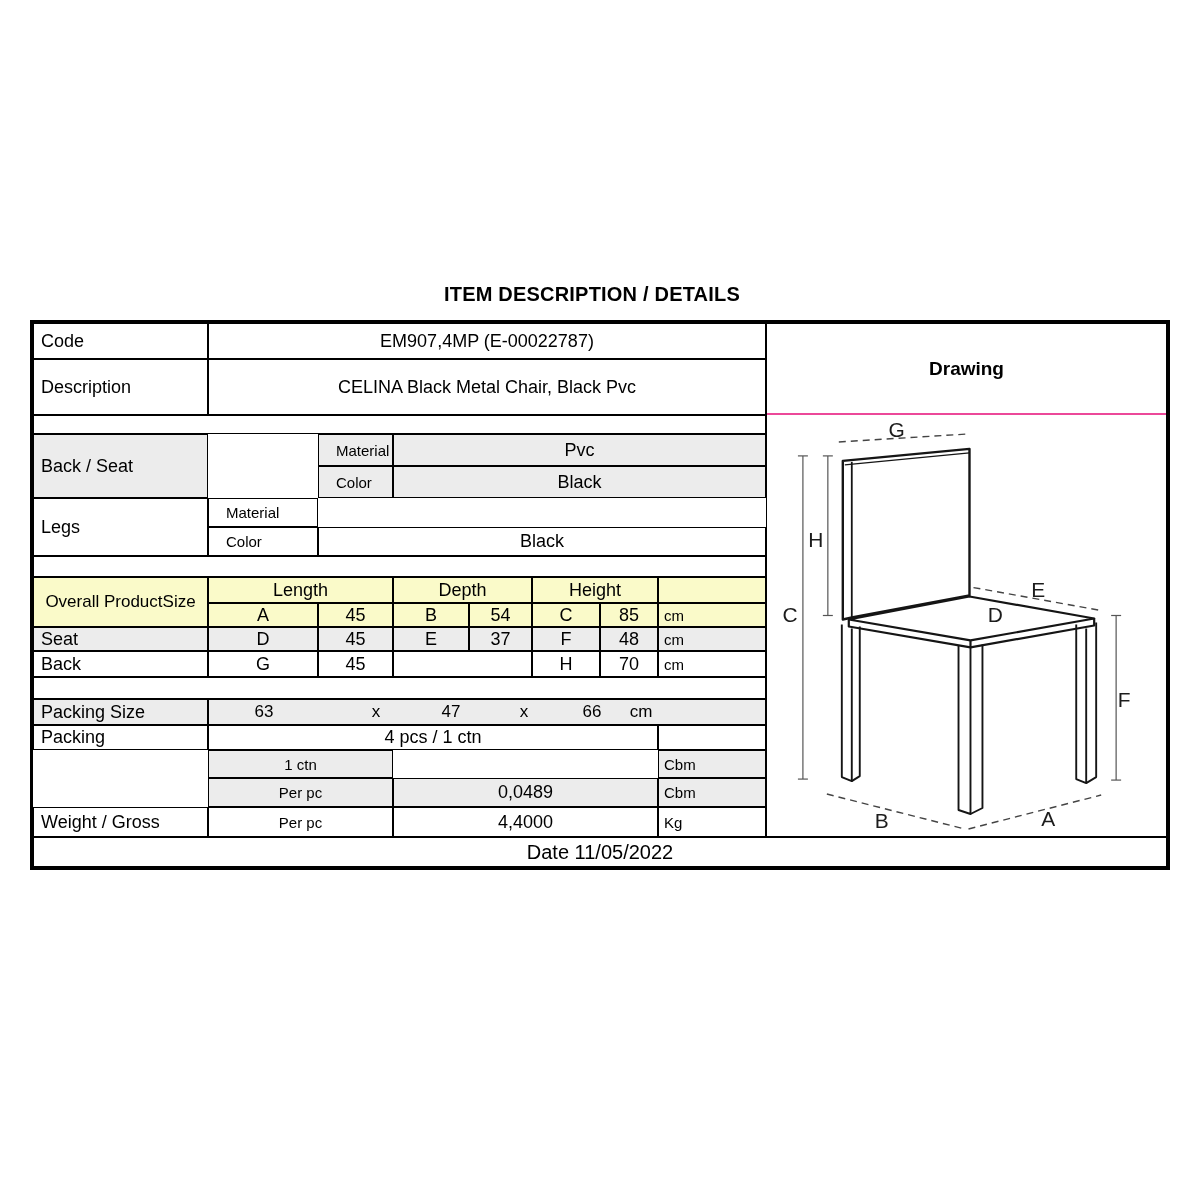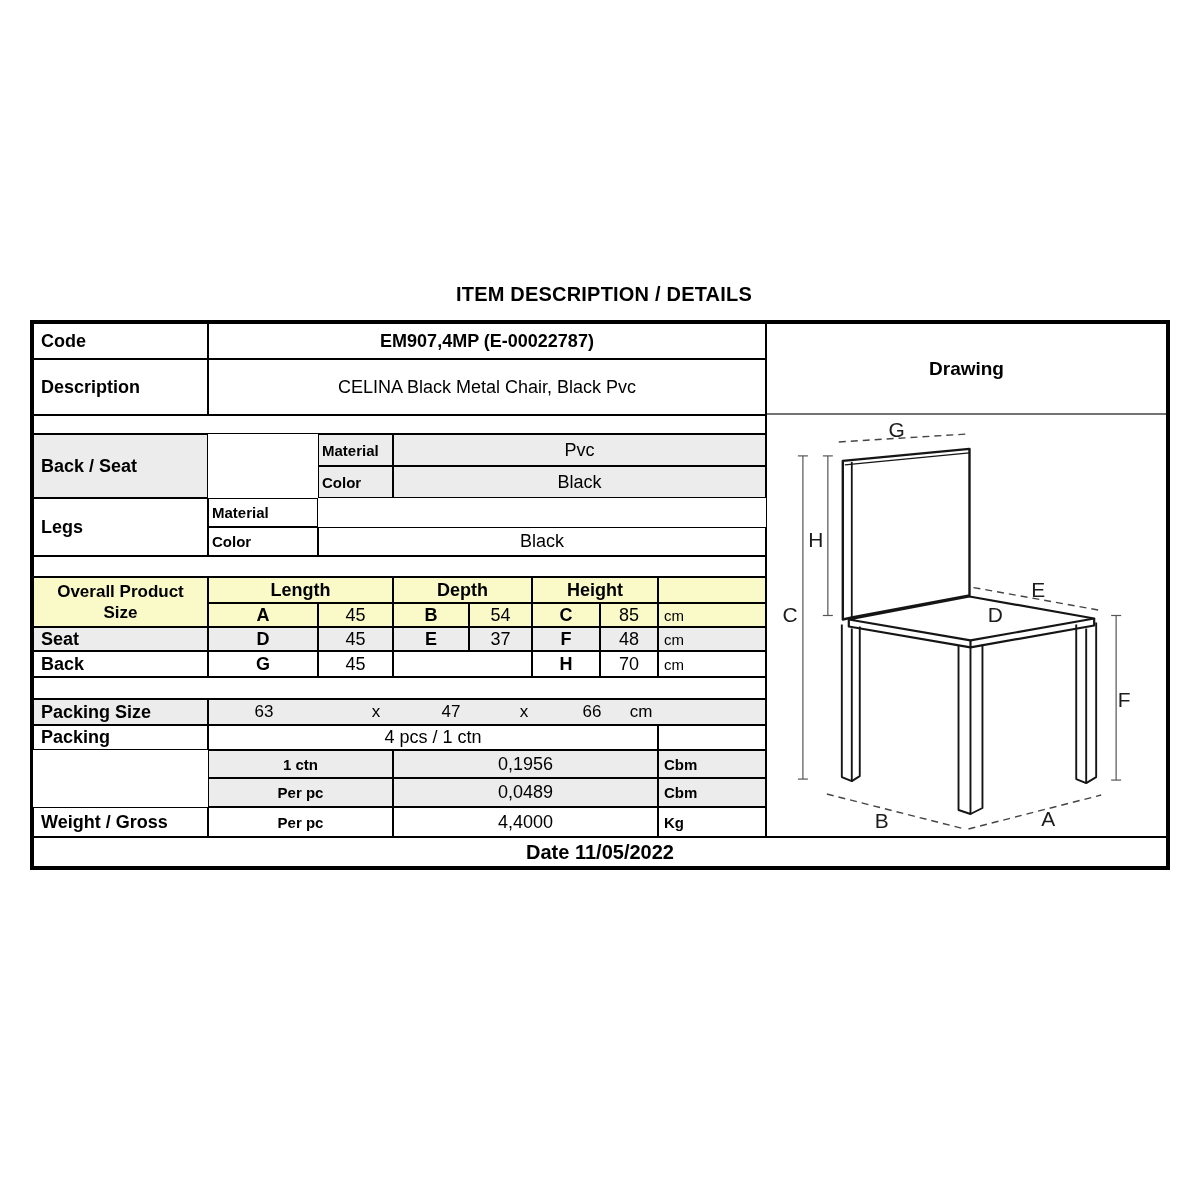--- a/index.html
+++ b/index.html
@@ -1,40 +1,40 @@
 <!DOCTYPE html>
 <html style="--highlight-yellow: #FAFAC9; --row-gray: #ECECEC; --border-black: #000000;"><head>
 <meta charset="utf-8">
 <style>
   html,body{margin:0;padding:0;background:#fff;}
   .page{position:relative;width:1200px;height:1200px;background:#fff;
         font-family:"Liberation Sans",sans-serif;color:#000;overflow:hidden;}
   .title{position:absolute;top:283px;left:0;width:1184px;text-align:center;
-         font-size:20px;font-weight:bold;letter-spacing:.2px;margin-left:12px;}
+         font-size:20px;font-weight:bold;letter-spacing:.2px;}
   .spec-table{position:absolute;left:30px;top:320px;width:1140px;height:550px;
               box-sizing:border-box;border:3px solid #000;background:#fff;
               display:grid;
               grid-template-columns:175px 110px 75px 76px 63px 68px 58px 108px 401px;
               grid-template-rows:36px 56px 19px 32px 32px 29px 29px 21px 26px 24px 24px 26px 22px 26px 25px 28px 29px 30px 30px;}
   .c{border:1px solid #000;box-sizing:border-box;display:flex;align-items:center;
      background:#fff;padding:0 7px;font-size:17px;overflow:hidden;white-space:nowrap;}
   .ctr{justify-content:center;padding:0;text-align:center;}
-  .b{font-weight:bold;}
+  .b{font-weight:normal;}
   .lab{font-size:18px;}
-  .sm{font-size:15px;padding:0 3px;}
+  .sm{font-size:15px;padding:0 17px;}
   .unit{font-size:15px;padding:0 5px;}
   .gray{background:var(--row-gray,#ECECEC);}
   .yel{background:var(--highlight-yellow,#FAFAC9);}
   .val{font-size:18px;}
-  .two-line{flex-direction:column;justify-content:center;line-height:1.25;}
+  .two-line{justify-content:center;line-height:1.25;}
   .pack-cell{position:relative;padding:6px;}
   .pack-cell span{position:absolute;top:50%;transform:translate(-50%,-50%);font-size:17px;}
   .drawing-cell{border:1px solid #000;box-sizing:border-box;background:#fff;
                 display:flex;flex-direction:column;padding:0;}
-  .drawing-header{height:90px;border-bottom:2px solid #737373;display:flex;
+  .drawing-header{height:90px;border-bottom:2px solid #ec4899;display:flex;
                   align-items:center;justify-content:center;font-size:19px;font-weight:bold;}
   .drawing-area{flex:1;display:flex;}
   .drawing-area svg{width:100%;height:100%;}
   .dim-text{font-size:21px;fill:#1c1c1c;font-family:"Liberation Sans",sans-serif;}
 </style>
 </head>
 <body>
 
 <div class="page">
 
@@ -107,21 +107,20 @@
       <span style="left:315px">x</span>
       <span style="left:383px">66</span>
       <span style="left:432px">cm</span>
     </div>
 
     <div class="c b lab" style="grid-area:15/1/16/2">Packing</div>
     <div class="c ctr val" style="grid-area:15/2/16/8">4 pcs / 1 ctn</div>
     <div class="c" style="grid-area:15/8/16/9"></div>
 
     <div class="c ctr b sm gray" style="grid-area:16/2/17/4">1 ctn</div>
-    <div class="c ctr gray val" style="grid-area:16/4/17/8">0,1956</div>
     <div class="c b unit gray" style="grid-area:16/8/17/9">Cbm</div>
     <div class="c ctr b sm gray" style="grid-area:17/2/18/4">Per pc</div>
     <div class="c ctr gray val" style="grid-area:17/4/18/8">0,0489</div>
     <div class="c b unit gray" style="grid-area:17/8/18/9">Cbm</div>
 
     <div class="c b lab" style="grid-area:18/1/19/2">Weight / Gross</div>
     <div class="c ctr b sm" style="grid-area:18/2/19/4">Per pc</div>
     <div class="c ctr val" style="grid-area:18/4/19/8">4,4000</div>
     <div class="c b unit" style="grid-area:18/8/19/9">Kg</div>
 

